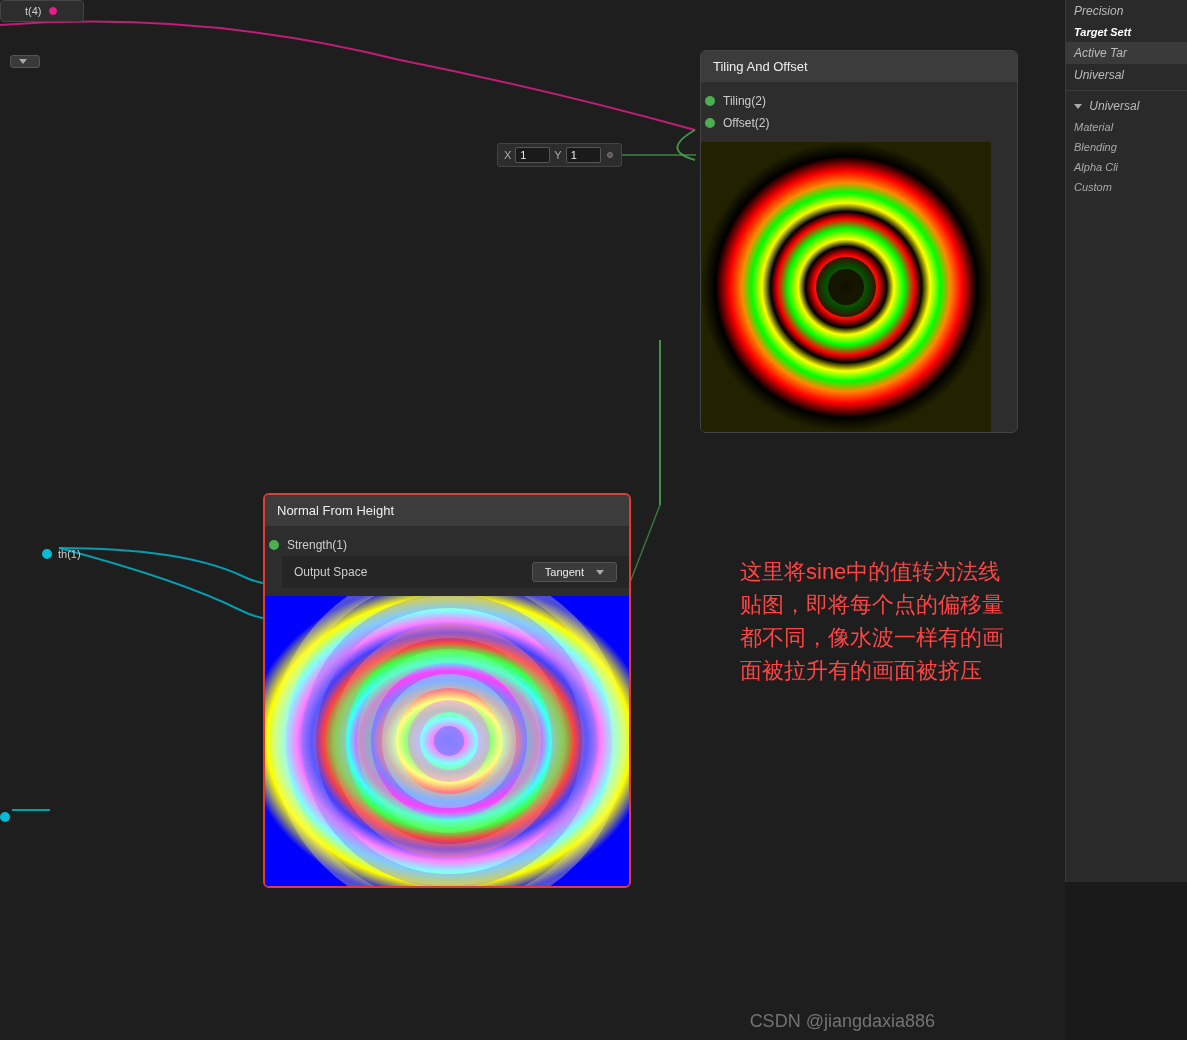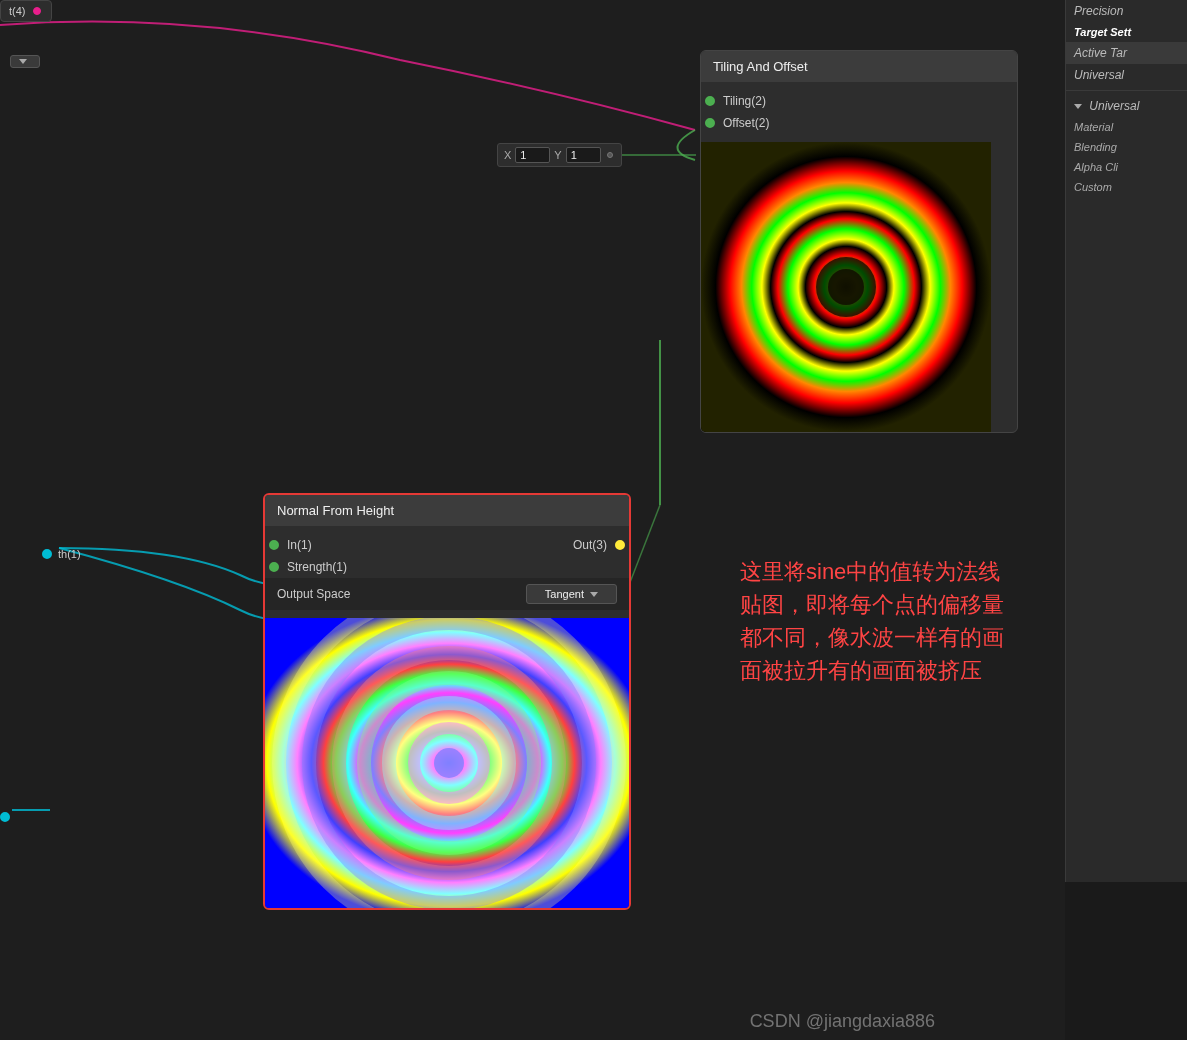--- a/index.html
+++ b/index.html
@@ -170,24 +170,24 @@
       width: 40px;
     }
 
     
     .dropdown {
       background: #3a3a3a;
       border: 1px solid #555;
       border-radius: 3px;
       color: #eee;
       font-size: 11px;
-      padding: 3px 18px;
+      padding: 3px 12px;
       display: flex;
       align-items: center;
-      gap: 6px;
+      gap: 12px;
       text-align: center;
     }
 
     .dropdown-arrow {
       width: 0; height: 0;
       border-left: 4px solid transparent;
       border-right: 4px solid transparent;
       border-top: 5px solid #aaa;
     }
 
@@ -218,25 +218,25 @@
       top: 0; left: 0;
       width: 1065px;
       height: 1040px;
       pointer-events: none;
     }
 
     
     .node-left-top {
       position: absolute;
       left: 0; top: 0;
-      width: 52px;
+      width: 84px;
       background: #2d2d2d;
       border: 1px solid #444;
       border-radius: 4px;
-      padding: 4px 8px;
+      padding: 4px 24px;
       font-size: 11px;
       color: #ccc;
     }
 
     .dropdown-btn {
       position: absolute;
       left: 10px;
       top: 55px;
       background: #3a3a3a;
       border: 1px solid #555;
@@ -269,20 +269,21 @@
       top: 808px;
     }
 
     
     .output-space-row {
       display: flex;
       align-items: center;
       padding: 6px 12px;
       gap: 8px;
       background: #252525;
+      margin-left: 17px;
     }
   </style>
 </head>
 <body>
 
 <div class="canvas-area">
 
   <svg class="connections-svg">
 
     <path d="M 0 25 Q 200 10 400 60 Q 550 90 695 130" fill="none" stroke="#e91e8c" stroke-width="2" opacity="0.8"></path>
@@ -373,26 +374,20 @@
     <input type="text" class="input-box" value="1" style="width: 35px; background: rgb(26, 26, 26); border: 1px solid rgb(85, 85, 85); border-radius: 2px; color: rgb(238, 238, 238); font-size: 11px; padding: 1px 4px;">
     <span style="display:inline-block;width:6px;height:6px;border-radius:50%;background:#555;border:1px solid #777;margin:0 2px;"></span>
   </div>
 
   <div class="node-normal">
     <div class="node-header">
       <span>Normal From Height</span>
     </div>
     <div class="node-body">
 
-      <div class="node-row">
-        <span class="port filled port-left"></span>
-        <span class="port-label">In(1)</span>
-        <span class="port-label-right">Out(3)</span>
-        <span class="port yellow-filled port-right"></span>
-      </div>
 
       <div class="node-row">
         <span class="port filled port-left"></span>
         <span class="port-label">Strength(1)</span>
       </div>
 
       <div class="output-space-row">
         <span style="font-size:12px;color:#ccc;">Output Space</span>
         <div class="dropdown" style="margin-left:auto;">
           <span>Tangent</span>

